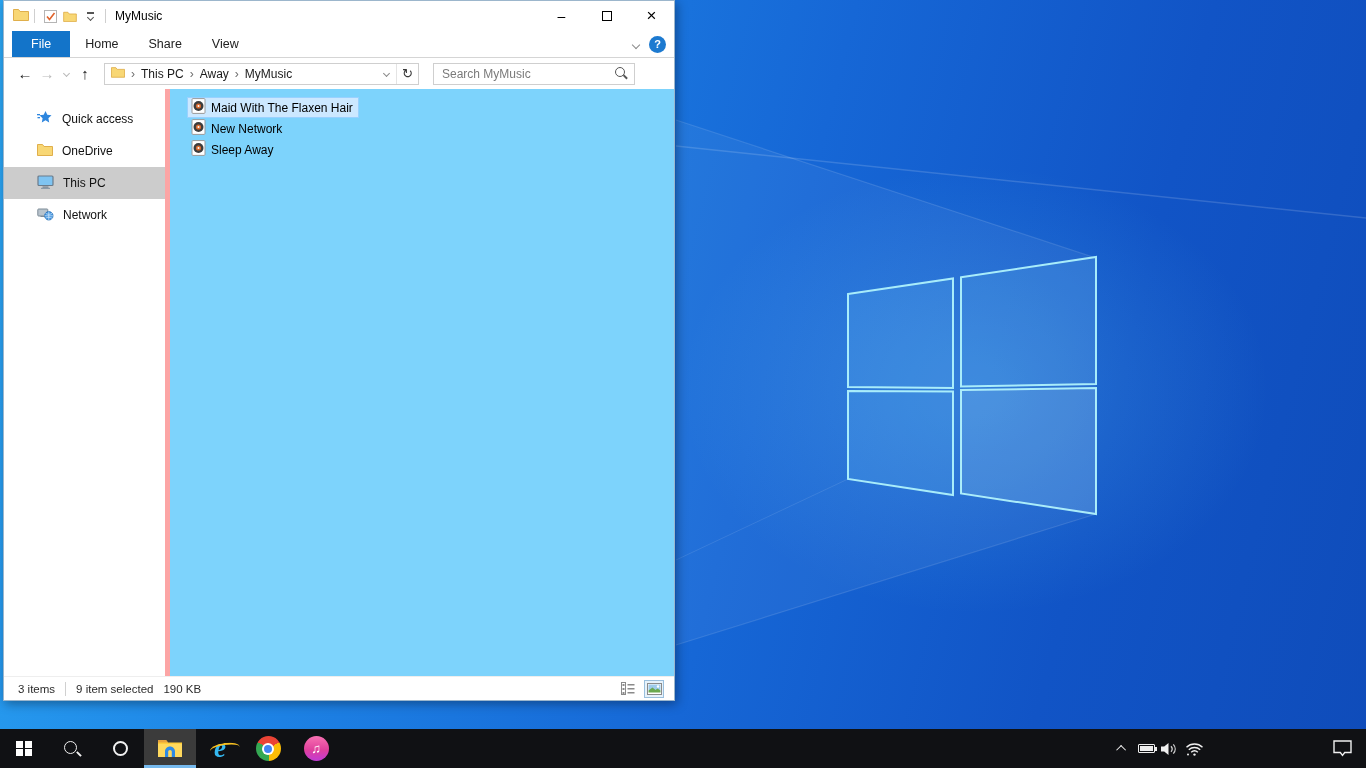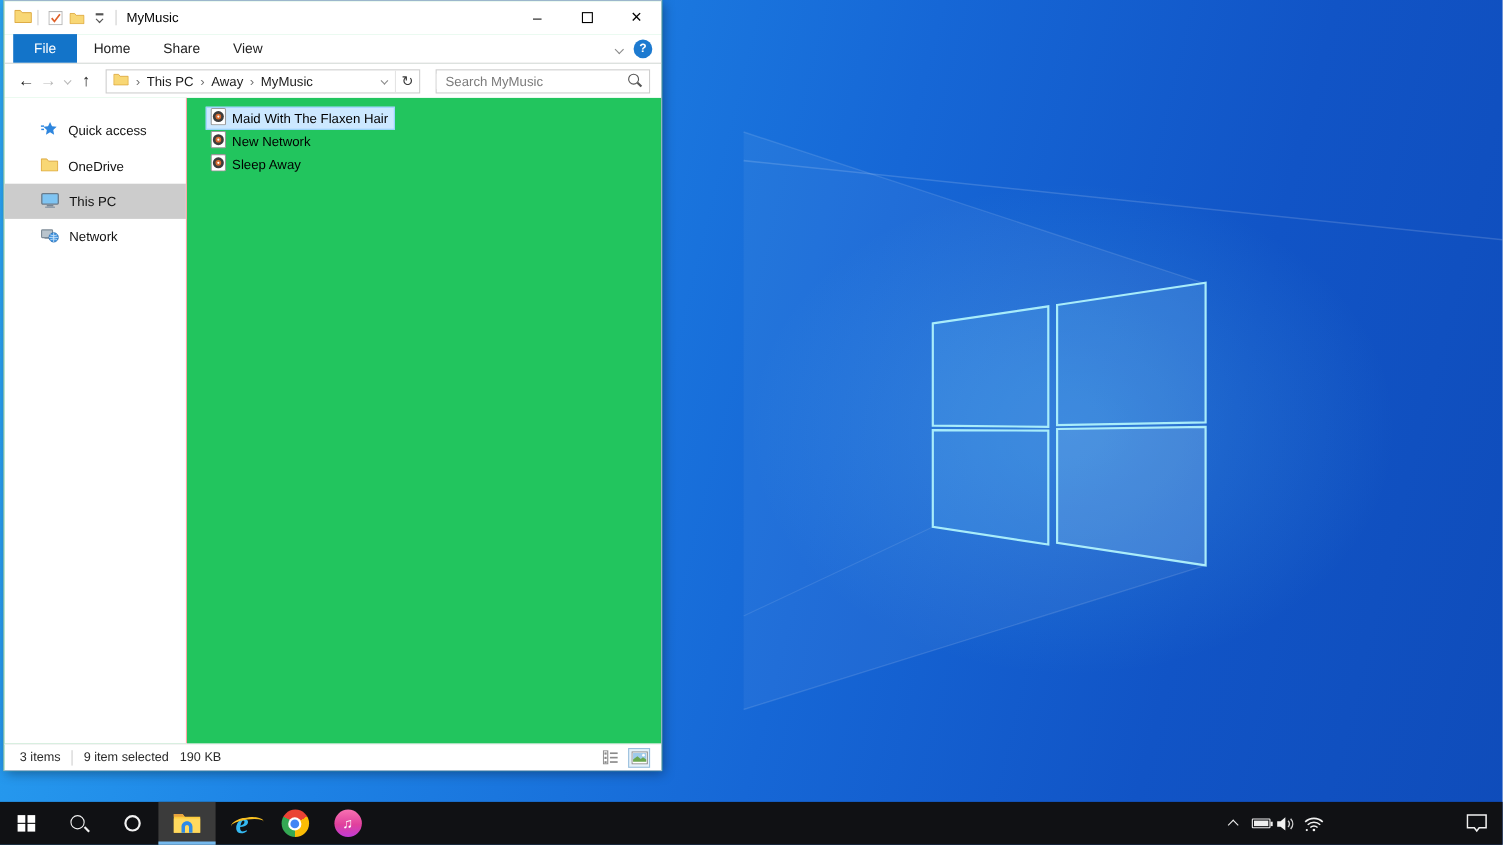--- a/index.html
+++ b/index.html
@@ -8,22 +8,22 @@
 
   
   .desktop { position:absolute; inset:0;
     background:
       radial-gradient(ellipse 420px 320px at 975px 390px, rgba(120,225,255,.22), rgba(120,225,255,0) 70%),
       linear-gradient(104deg, #2ba6f3 0%, #1e85e6 26%, #1667d6 55%, #1154c6 78%, #0f4cba 100%);
   }
   .wall-svg { position:absolute; inset:0; pointer-events:none; }
 
   
-  .window { position:absolute; left:3px; top:0; width:599px; height:701px;
-    background:#22c55e; border:1px solid #9cb6cc; box-shadow:2px 3px 10px rgba(0,0,0,.35); }
+  .window { position:absolute; left:3px; top:0; width:672px; height:701px;
+    background:#7dd3fc; border:1px solid #9cb6cc; box-shadow:2px 3px 10px rgba(0,0,0,.35); }
 
   .titlebar { position:absolute; left:0; top:0; right:0; height:30px; background:#fff;
     display:flex; align-items:center; }
   .qat-sep { width:1px; height:14px; background:#cfcfcf; margin:0 5px; }
   .win-icon { margin-left:9px; }
   .qat-btn { display:flex; align-items:center; justify-content:center; width:20px; height:22px; }
   .title-text { margin-left:4px; font-size:12px; color:#000; }
   .caption-btns { margin-left:auto; display:flex; height:30px; }
   .cap-btn { width:45px; height:30px; display:flex; align-items:center; justify-content:center;
     font-size:14px; color:#000; }
@@ -62,21 +62,21 @@
     font-family:inherit; color:#3a3a3a; }
   .search-box input::placeholder { color:#7a7a7a; }
   .mag { position:relative; width:18px; height:16px; margin-right:4px; }
   .mag::before { content:""; position:absolute; left:3px; top:1px; width:8px; height:8px;
     border:1.5px solid #555; border-radius:50%; }
   .mag::after { content:""; position:absolute; left:11px; top:10px; width:5px; height:1.5px;
     background:#555; transform:rotate(45deg); }
 
   
   .sidebar { position:absolute; left:0; top:88px; width:166px; bottom:24px; background:#fff;
-    border-right:1px solid #fca5a5; padding-top:14px; }
+    border-right:5px solid #fca5a5; padding-top:14px; }
   .side-item { height:32px; display:flex; align-items:center; padding-left:33px; gap:9px; }
   .side-item.selected { background:#cccccc; }
   .side-label { font-size:12px; color:#111; }
 
   
   .filelist { position:absolute; left:183px; top:96px; }
   .file-row { height:21px; display:flex; align-items:center; gap:5px; padding:0 5px 0 3px;
     border:1px solid transparent; width:max-content; }
   .file-row.selected { background:#cce8ff; border-color:#99d1ff; }
   .file-name { font-size:12px; color:#000; white-space:nowrap; }

